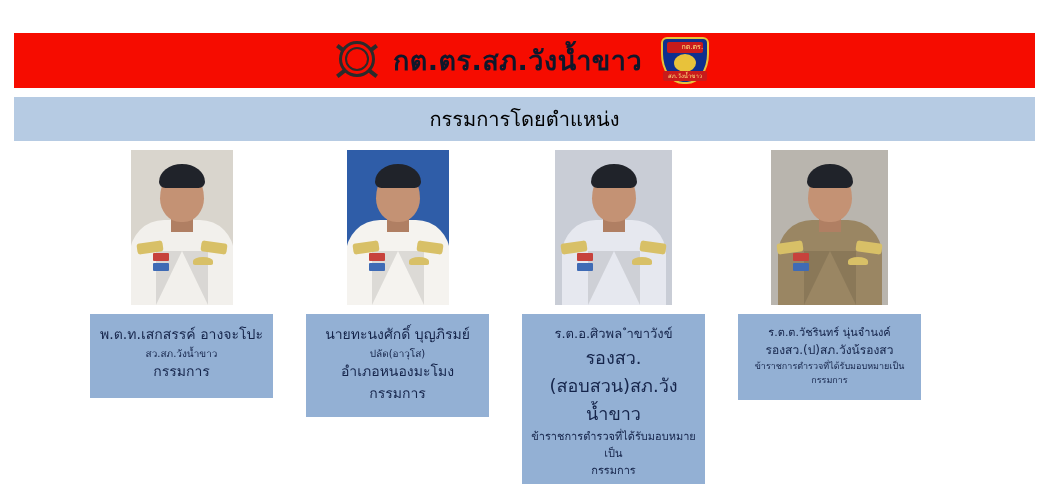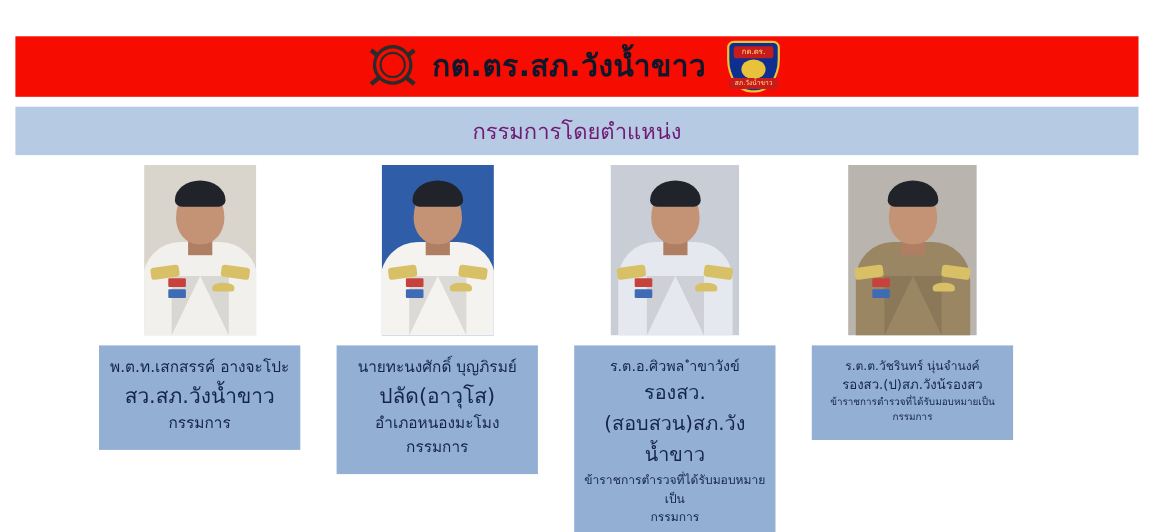--- a/index.html
+++ b/index.html
@@ -92,21 +92,21 @@
     box-sizing: border-box;
   }
   .emblem-right .shield-top {
     position: absolute;
     left: 11px; top: 6px;
     width: 36px; height: 11px;
     background: #c81b1b;
     border-radius: 2px;
     color: #ffe680;
     font-size: 7px;
-    text-align: center;
+    text-align: right;
     line-height: 11px;
     overflow: hidden;
   }
   .emblem-right .shield-circle {
     position: absolute;
     left: 18px; top: 18px;
     width: 22px; height: 18px;
     border-radius: 50%;
     background: #e8c23a;
   }
@@ -130,21 +130,21 @@
     top: 97px;
     width: 1021px;
     height: 44px;
     background: #b6cbe3;
     display: flex;
     align-items: center;
     justify-content: center;
   }
   .subheader-title {
     font-size: 20px;
-    color: #701a75;
+    color: #000000;
     font-weight: normal;
   }
 
   
   .cards {
     position: absolute;
     left: 0;
     top: 150px;
     width: 1049px;
     display: flex;
@@ -260,21 +260,21 @@
     width: 100%;
     background: #93b0d4;
     color: #15244a;
     text-align: center;
     padding: 10px 6px 12px 6px;
     box-sizing: border-box;
     margin-top: 9px;
     min-height: 84px;
   }
   .caption .l1 { font-size: 14px; line-height: 1.55; }
-  .caption .l2 { font-size: 19px; line-height: 1.55; }
+  .caption .l2 { font-size: 10px; line-height: 1.55; }
   .caption .l3 { font-size: 14px; line-height: 1.55; }
   .caption .l4 { font-size: 14px; line-height: 1.55; }
   .caption.small .l1 { font-size: 13px; }
   .caption.small .l2 { font-size: 18px; }
   .caption.small .l3 { font-size: 11px; }
   .caption.small .l4 { font-size: 11px; }
   .caption.tiny .l1 { font-size: 11px; }
   .caption.tiny .l2 { font-size: 12px; }
   .caption.tiny .l3 { font-size: 9px; }
   .caption.tiny .l4 { font-size: 9px; }

